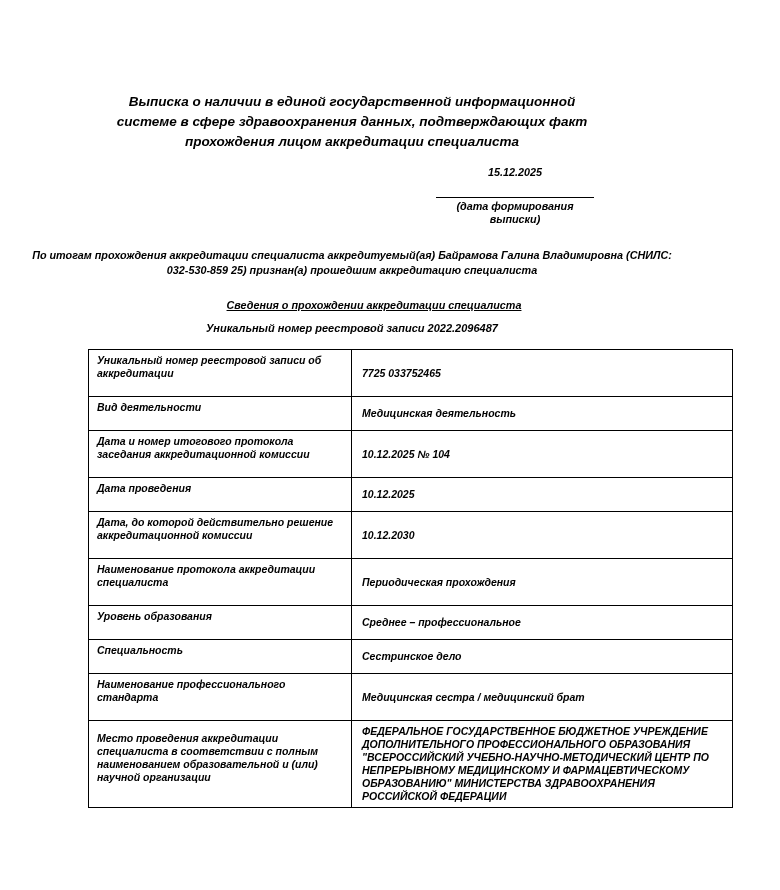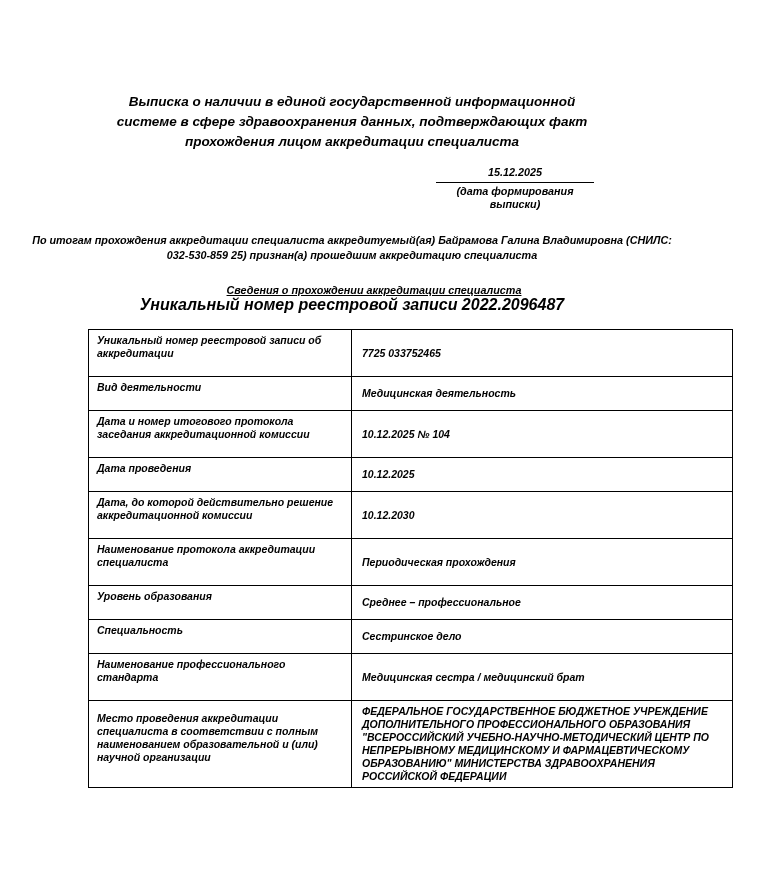--- a/index.html
+++ b/index.html
@@ -28,43 +28,44 @@
     line-height: 20px;
   }
   .date-block {
     width: 158px;
     margin: 14px 0 0 436px;
     text-align: center;
     font-size: 10.8px;
     line-height: 13px;
   }
   .date-value {
-    padding-bottom: 3px;
+    padding-bottom: 18px;
     border-bottom: 1.5px solid #000000;
   }
   .date-caption {
     padding-top: 2px;
   }
   .intro {
     width: 664px;
     margin: 22px auto 12px auto;
     text-align: center;
     font-size: 10.8px;
     line-height: 15px;
   }
   .section-heading {
     margin-top: 21px;
     text-align: center;
     font-size: 10.8px;
     text-decoration: underline;
     margin-left: 44px;
   }
   .registry-heading {
+    margin-top: 11px;
     text-align: center;
-    font-size: 16px;
+    font-size: 11px;
   }
   table.acc-table {
     margin: 15px 0 0 88px;
     width: 604px;
     border-collapse: collapse;
     table-layout: fixed;
     font-size: 10.5px;
     line-height: 13px;
   }
   table.acc-table td {

